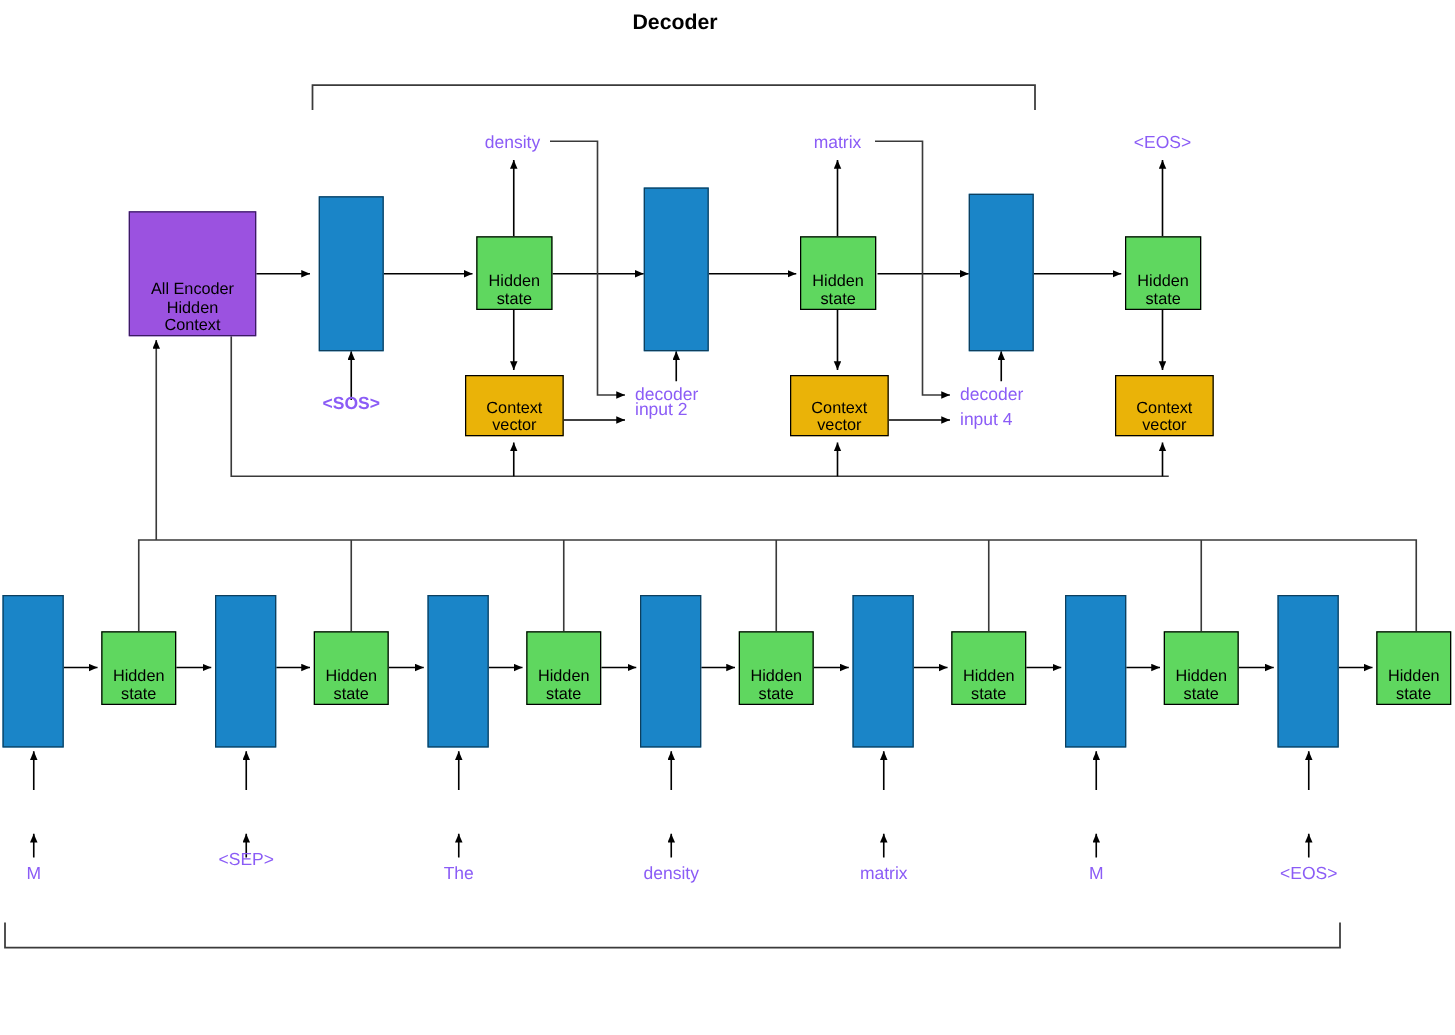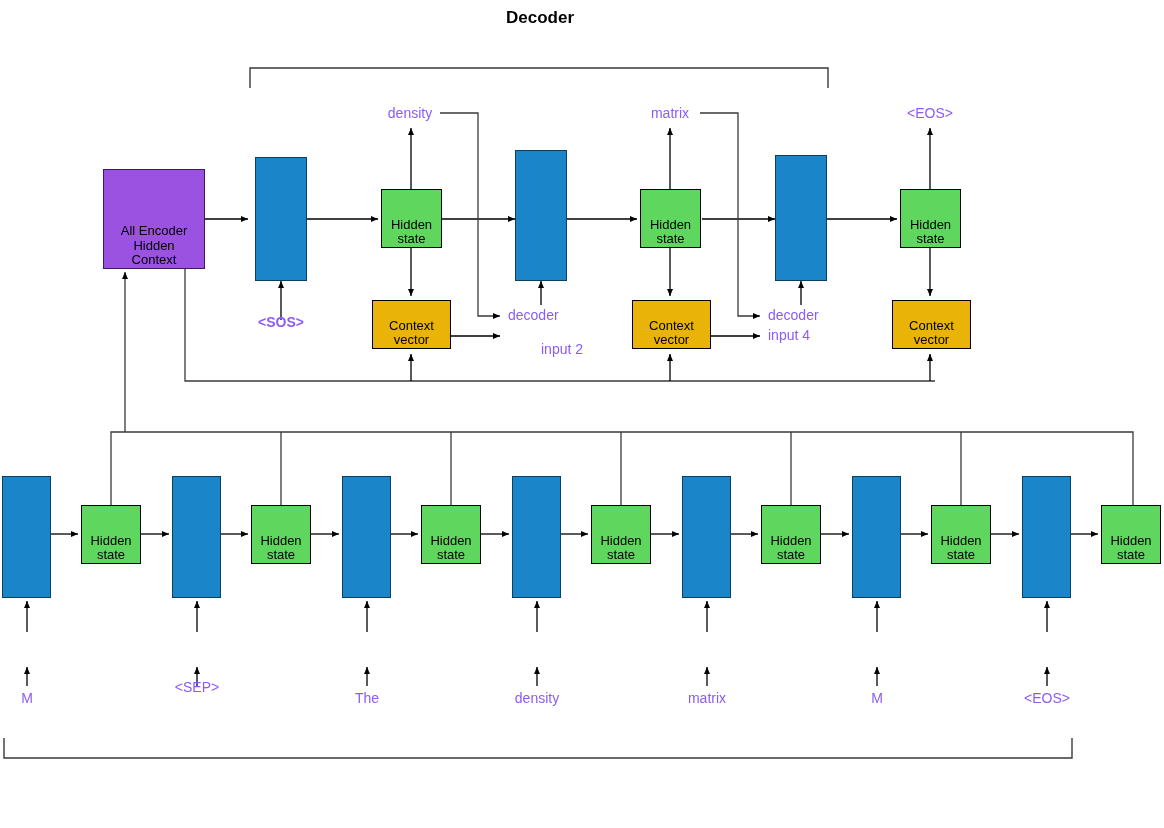--- a/index.html
+++ b/index.html
@@ -141,21 +141,21 @@
     </span>
   </div>
   <div class="lbl c" style="left:410px;top:105px;">density</div>
   <div class="box orange" style="left:372px;top:300px;width:79px;height:49px;color:#000;">
     <span>
       <span>Context</span><br>
       <span>vector</span>
     </span>
   </div>
   <div class="lbl" style="left:508px;top:307px;">decoder</div>
-  <div class="lbl" style="left:508px;top:341px;margin-left:33px;">input 2</div>
+  <div class="lbl" style="left:508px;top:319px;">input 2</div>
 
   <div class="box blue" style="left:515px;top:150px;width:52px;height:131px;"></div>
 
   <div class="box green" style="left:640px;top:189px;width:61px;height:59px;">
     <span>
       <span>Hidden</span><br>
       <span>state</span>
     </span>
   </div>
   <div class="lbl c" style="left:670px;top:105px;">matrix</div>

